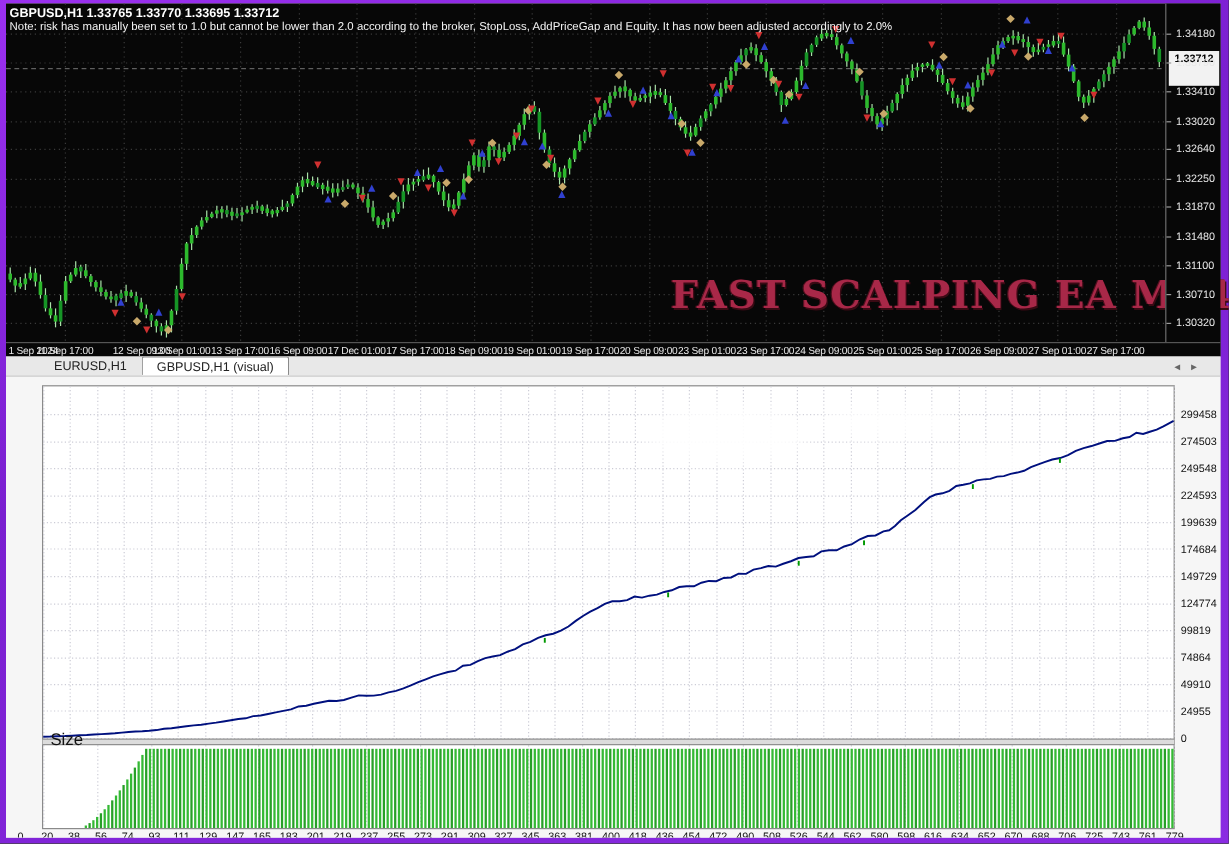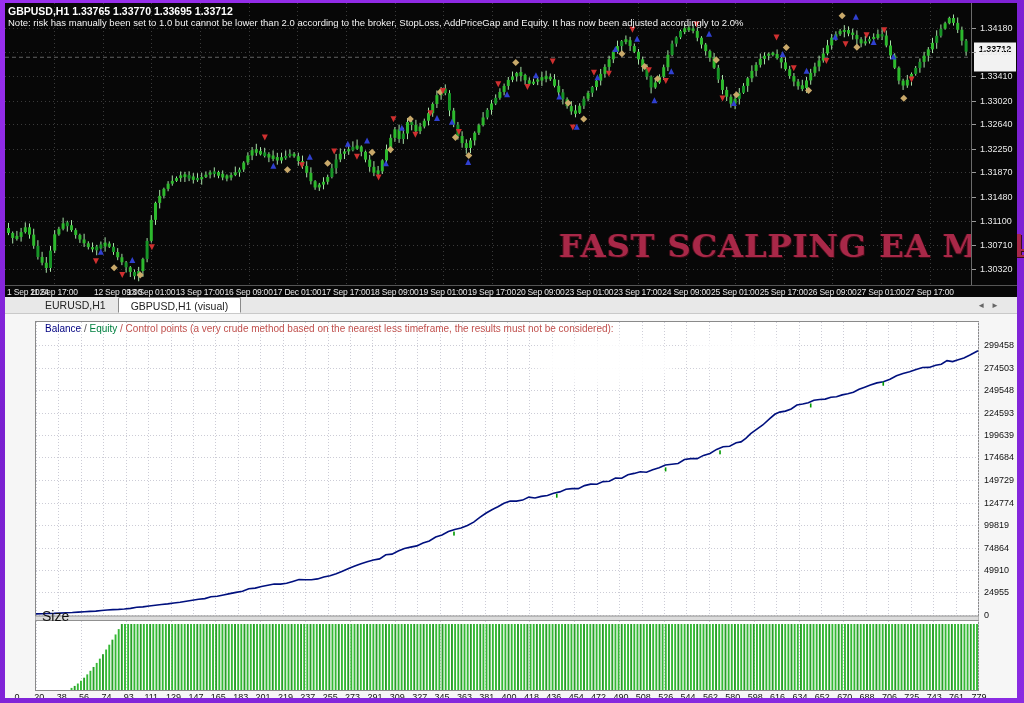--- a/index.html
+++ b/index.html
@@ -1138,20 +1138,17 @@
             <text x="817.32" y="386">652</text>
             <text x="839.69" y="386">670</text>
             <text x="862.0600000000001" y="386">688</text>
             <text x="884.4300000000001" y="386">706</text>
             <text x="906.8000000000001" y="386">725</text>
             <text x="929.1700000000001" y="386">743</text>
             <text x="951.5400000000001" y="386">761</text>
             <text x="973.9100000000001" y="386">779</text>
           </g>
         </svg>
-    <div id="legend">
-      <span class="lg" style="color: rgb(0, 0, 128);">Balance</span><span class="lg" style="color: rgb(85, 85, 85);"> / </span><span class="lg" style="color: rgb(0, 128, 64);">Equity</span><span class="lg" style="color: rgb(192, 80, 77);"> / Control points (a very crude method based on the nearest less timeframe, the results must not be considered):</span>
-    </div>
     <div id="size-label">Size</div>
   </div>
 
  </div>
 </div>
 
 </body></html>

